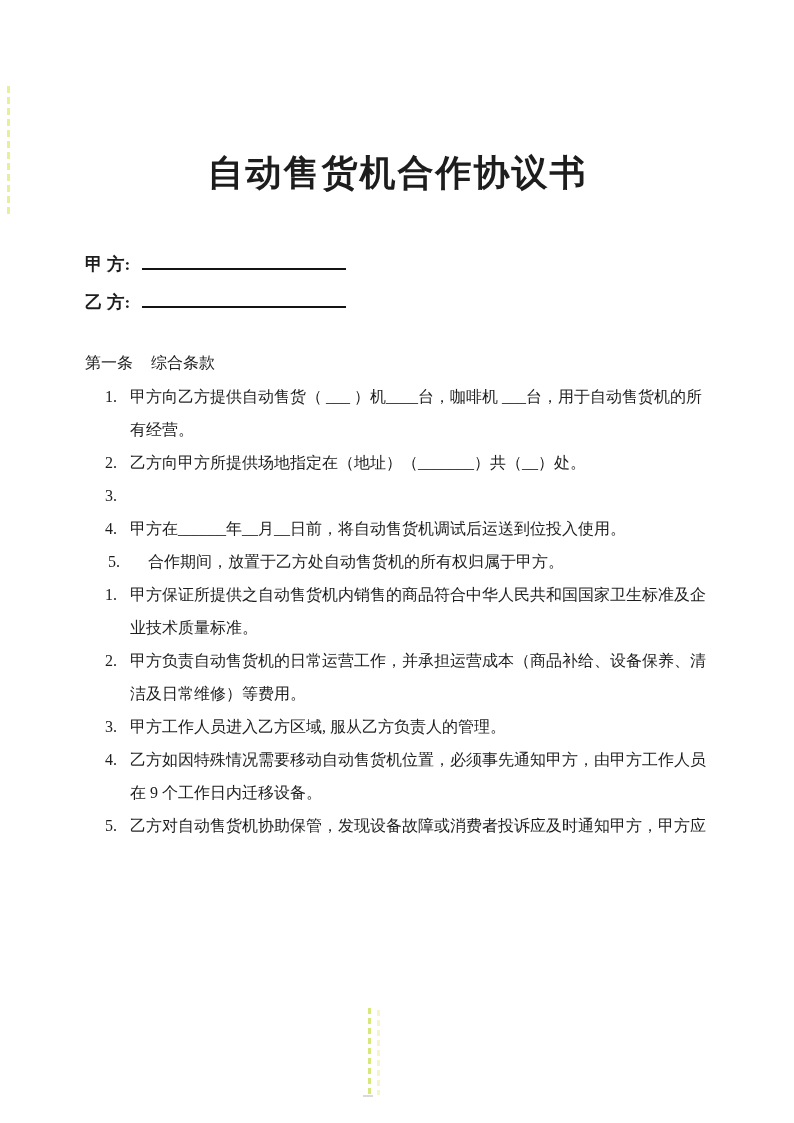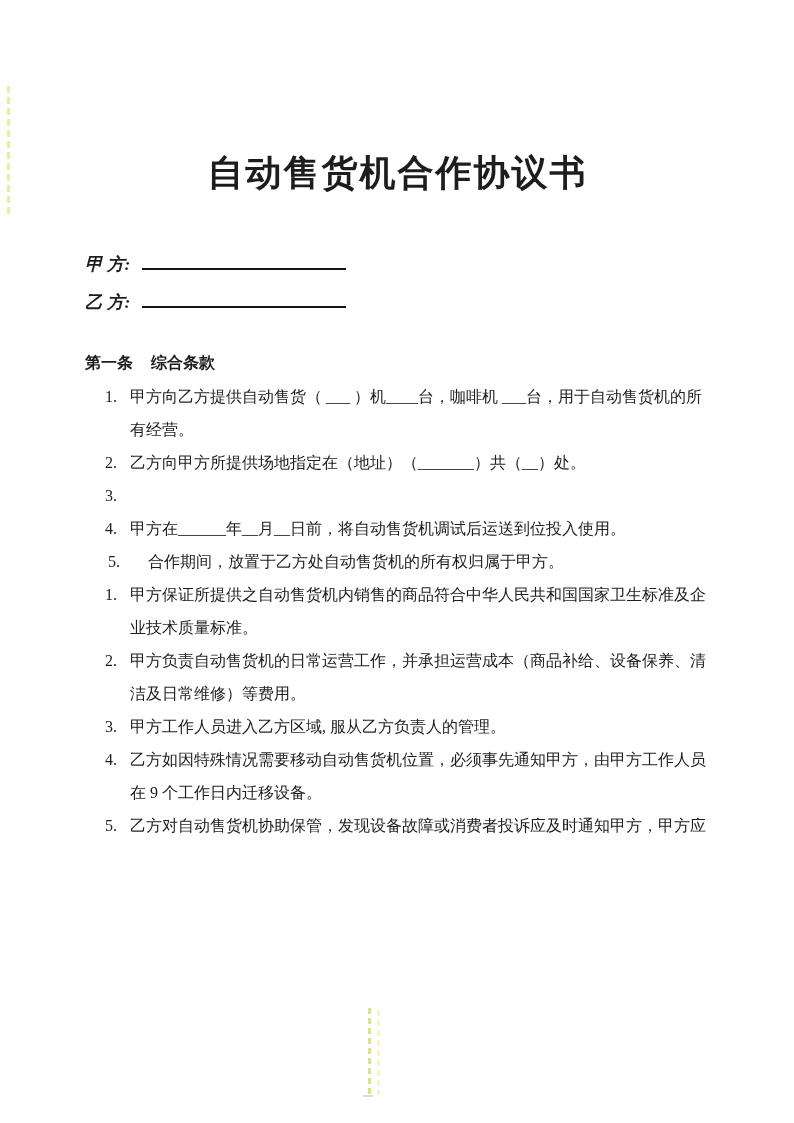--- a/index.html
+++ b/index.html
@@ -24,42 +24,41 @@
     text-align: center;
     letter-spacing: 2px;
   }
   .party-block { margin-top: 56px; }
   .party-line {
     font-size: 17.5px;
     font-weight: bold;
     height: 38px;
     line-height: 32px;
     white-space: nowrap;
-    font-style: italic;
   }
   .blank-rule {
     display: inline-block;
     width: 204px;
     height: 15px;
     border-bottom: 2px solid #141414;
     margin-left: 12px;
     vertical-align: baseline;
   }
   .intro {
     margin: 14px 0 0 0;
     font-size: 16px;
     line-height: 36px;
     text-indent: 2em;
     text-align: justify;
   }
   .section-heading {
     margin-top: 22px;
     font-size: 16px;
     line-height: 34px;
-    font-weight: bold;
+    font-weight: normal;
   }
   .section-heading .sec-no { margin-right: 18px; }
   .items { margin: 0; }
   .item {
     display: flex;
     font-size: 16px;
     line-height: 33px;
   }
   .item-no {
     flex: none;

